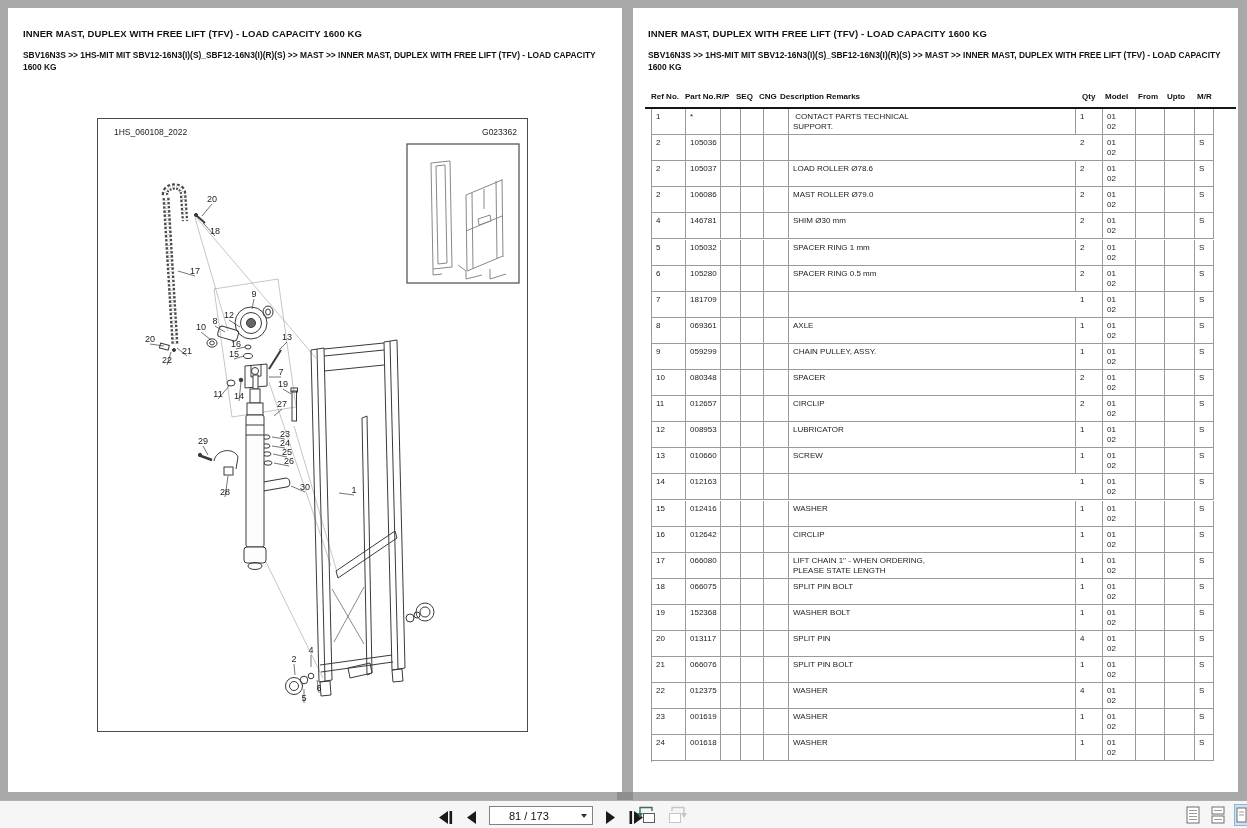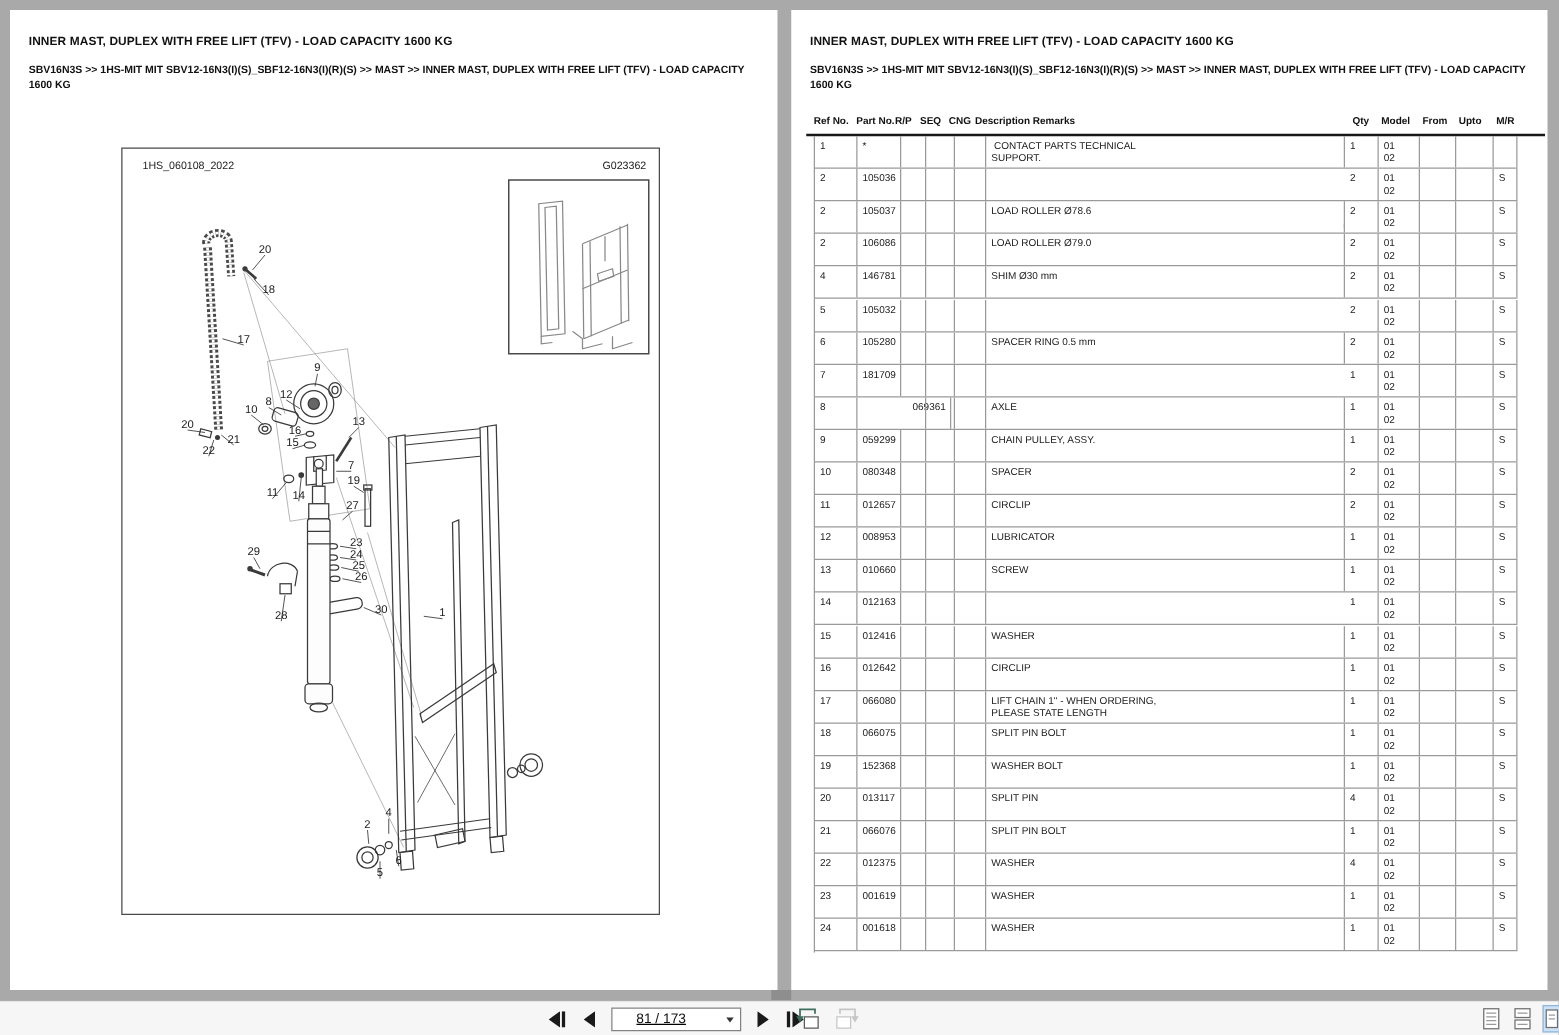--- a/index.html
+++ b/index.html
@@ -40,21 +40,21 @@
     position:absolute;top:0;bottom:0;border-right:1px solid #9a9a9a;box-sizing:border-box;
     font-size:8px;color:#1b1b1b;padding:3px 0 0 4px;line-height:10px;white-space:pre;overflow:hidden;
   }
   
   .hscroll-strip{position:absolute;left:0;top:792px;width:1247px;height:8px;background:#a9a9a9;}
   .hscroll-thumb{position:absolute;left:617px;top:792px;width:16px;height:8px;background:#8e8e8e;}
   .toolbar{
     position:absolute;left:0;top:800px;width:1247px;height:28px;
     background:#f6f6f6;border-top:1px solid #aeaeae;box-sizing:border-box;
   }
-  .nav-group{position:absolute;left:437px;top:4px;height:20px;display:flex;align-items:center;gap:9px;text-decoration:underline;}
+  .nav-group{position:absolute;left:437px;top:4px;height:20px;display:flex;align-items:flex-end;gap:9px;}
   .nav-btn{width:17px;height:15px;display:flex;align-items:center;justify-content:center;cursor:default;}
   .page-box{
     width:104px;height:19px;background:#fff;border:1px solid #828282;box-sizing:border-box;
     display:flex;align-items:center;position:relative;
   }
   .page-box input{
     border:none;outline:none;width:78px;padding-left:19px;font-size:11px;color:#111;
     font-family:"Liberation Sans",sans-serif;background:transparent;
   }
   .page-box .caret{
@@ -319,21 +319,21 @@
         <div class="td" style="left: 484px; width: 29px;"></div>
         <div class="td" style="left: 513px; width: 30px;"></div>
         <div class="td" style="left: 543px; width: 19px;">S</div>
       </div>
       <div class="tr" style="top: 78.3px; height: 26.1px;">
         <div class="td" style="left: 0px; width: 34px;">2</div>
         <div class="td" style="left: 34px; width: 35px;">106086</div>
         <div class="td" style="left: 69px; width: 20px;"></div>
         <div class="td" style="left: 89px; width: 23px;"></div>
         <div class="td" style="left: 112px; width: 25px;"></div>
-        <div class="td" style="left: 137px; width: 287px;">LOAD ROLLER Ø79.0</div>
+        <div class="td" style="left: 137px; width: 287px;">MAST ROLLER Ø79.0</div>
         <div class="td" style="left: 424px; width: 27px;">2</div>
         <div class="td" style="left: 451px; width: 33px;">01
 02</div>
         <div class="td" style="left: 484px; width: 29px;"></div>
         <div class="td" style="left: 513px; width: 30px;"></div>
         <div class="td" style="left: 543px; width: 19px;">S</div>
       </div>
       <div class="tr" style="top: 104.4px; height: 26.1px;">
         <div class="td" style="left: 0px; width: 34px;">4</div>
         <div class="td" style="left: 34px; width: 35px;">146781</div>
@@ -347,20 +347,21 @@
         <div class="td" style="left: 484px; width: 29px;"></div>
         <div class="td" style="left: 513px; width: 30px;"></div>
         <div class="td" style="left: 543px; width: 19px;">S</div>
       </div>
       <div class="tr" style="top: 130.5px; height: 26.1px;">
         <div class="td" style="left: 0px; width: 34px;">5</div>
         <div class="td" style="left: 34px; width: 35px;">105032</div>
         <div class="td" style="left: 69px; width: 20px;"></div>
         <div class="td" style="left: 89px; width: 23px;"></div>
         <div class="td" style="left: 112px; width: 25px;"></div>
+        <div class="td" style="left: 137px; width: 287px;">SPACER RING 1 mm</div>
         <div class="td" style="left: 424px; width: 27px;">2</div>
         <div class="td" style="left: 451px; width: 33px;">01
 02</div>
         <div class="td" style="left: 484px; width: 29px;"></div>
         <div class="td" style="left: 513px; width: 30px;"></div>
         <div class="td" style="left: 543px; width: 19px;">S</div>
       </div>
       <div class="tr" style="top: 156.6px; height: 26.1px;">
         <div class="td" style="left: 0px; width: 34px;">6</div>
         <div class="td" style="left: 34px; width: 35px;">105280</div>
@@ -383,21 +384,21 @@
         <div class="td" style="left: 112px; width: 25px;"></div>
         <div class="td" style="left: 424px; width: 27px;">1</div>
         <div class="td" style="left: 451px; width: 33px;">01
 02</div>
         <div class="td" style="left: 484px; width: 29px;"></div>
         <div class="td" style="left: 513px; width: 30px;"></div>
         <div class="td" style="left: 543px; width: 19px;">S</div>
       </div>
       <div class="tr" style="top: 208.8px; height: 26.1px;">
         <div class="td" style="left: 0px; width: 34px;">8</div>
-        <div class="td" style="left: 34px; width: 35px; margin-left: 40px;">069361</div>
+        <div class="td" style="left: 34px; width: 35px;">069361</div>
         <div class="td" style="left: 69px; width: 20px;"></div>
         <div class="td" style="left: 89px; width: 23px;"></div>
         <div class="td" style="left: 112px; width: 25px;"></div>
         <div class="td" style="left: 137px; width: 287px;">AXLE</div>
         <div class="td" style="left: 424px; width: 27px;">1</div>
         <div class="td" style="left: 451px; width: 33px;">01
 02</div>
         <div class="td" style="left: 484px; width: 29px;"></div>
         <div class="td" style="left: 513px; width: 30px;"></div>
         <div class="td" style="left: 543px; width: 19px;">S</div>

